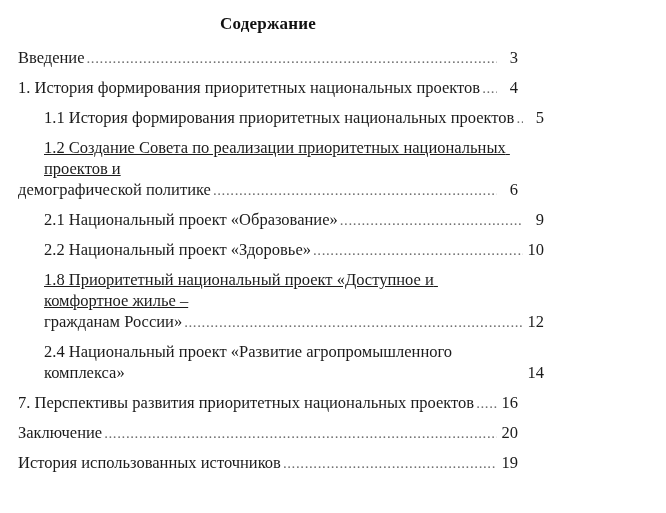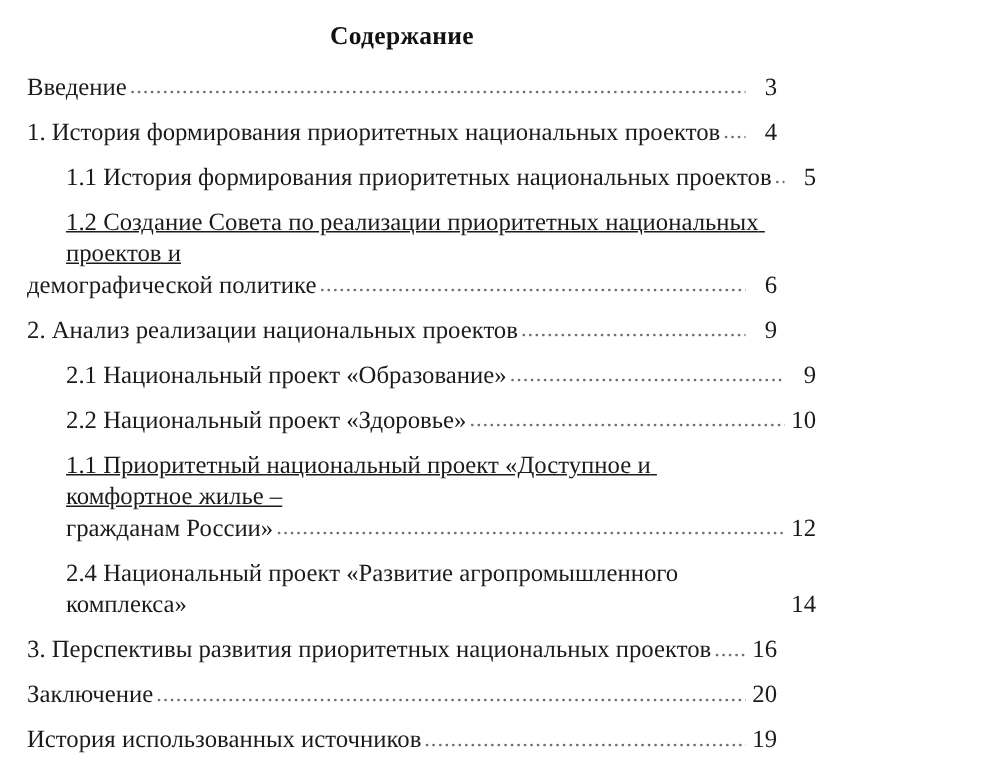--- a/index.html
+++ b/index.html
@@ -129,66 +129,59 @@
       <div class="indent-2">
         <span class="wrap-first">1.2 Создание Совета по реализации приоритетных национальных проектов и</span>
       </div>
       <div class="wrap-second wrap-hang-1">
         <span class="entry-text">демографической политике</span>
         <span class="leader"></span>
         <span class="page-num">6</span>
       </div>
     </div>
 
-    <div class="toc-entry">
-      <div class="toc-line indent-1">
-        <span class="entry-text">2. Анализ реализации национальных проектов</span>
+
+    <div class="toc-entry">
+      <div class="toc-line indent-2">
+        <span class="entry-text">2.1 Национальный проект «Образование»</span>
         <span class="leader"></span>
         <span class="page-num">9</span>
       </div>
     </div>
 
     <div class="toc-entry">
       <div class="toc-line indent-2">
-        <span class="entry-text">2.1 Национальный проект «Образование»</span>
-        <span class="leader"></span>
-        <span class="page-num">9</span>
-      </div>
-    </div>
-
-    <div class="toc-entry">
-      <div class="toc-line indent-2">
         <span class="entry-text">2.2 Национальный проект «Здоровье»</span>
         <span class="leader"></span>
         <span class="page-num">10</span>
       </div>
     </div>
 
     <div class="toc-entry">
       <div class="indent-2">
-        <span class="wrap-first">1.1 Приоритетный национальный проект «Доступное и комфортное жилье –</span>
+        <span class="wrap-first">1.8 Приоритетный национальный проект «Доступное и комфортное жилье –</span>
       </div>
       <div class="wrap-second wrap-hang-2">
         <span class="entry-text">гражданам России»</span>
         <span class="leader"></span>
         <span class="page-num">12</span>
       </div>
     </div>
 
     <div class="toc-entry">
       <div class="toc-line indent-2">
         <span class="entry-text">2.4 Национальный проект «Развитие агропромышленного комплекса»</span>
         <span class="leader"></span>
         <span class="page-num">14</span>
       </div>
     </div>
 
     <div class="toc-entry">
       <div class="toc-line indent-1">
-        <span class="entry-text">3. Перспективы развития приоритетных национальных проектов</span>
+        <span class="entry-text">7. Перспективы развития приоритетных национальных проектов</span>
         <span class="leader"></span>
         <span class="page-num">16</span>
       </div>
     </div>
 
     <div class="toc-entry">
       <div class="toc-line indent-1">
         <span class="entry-text">Заключение</span>
         <span class="leader"></span>
         <span class="page-num">20</span>

